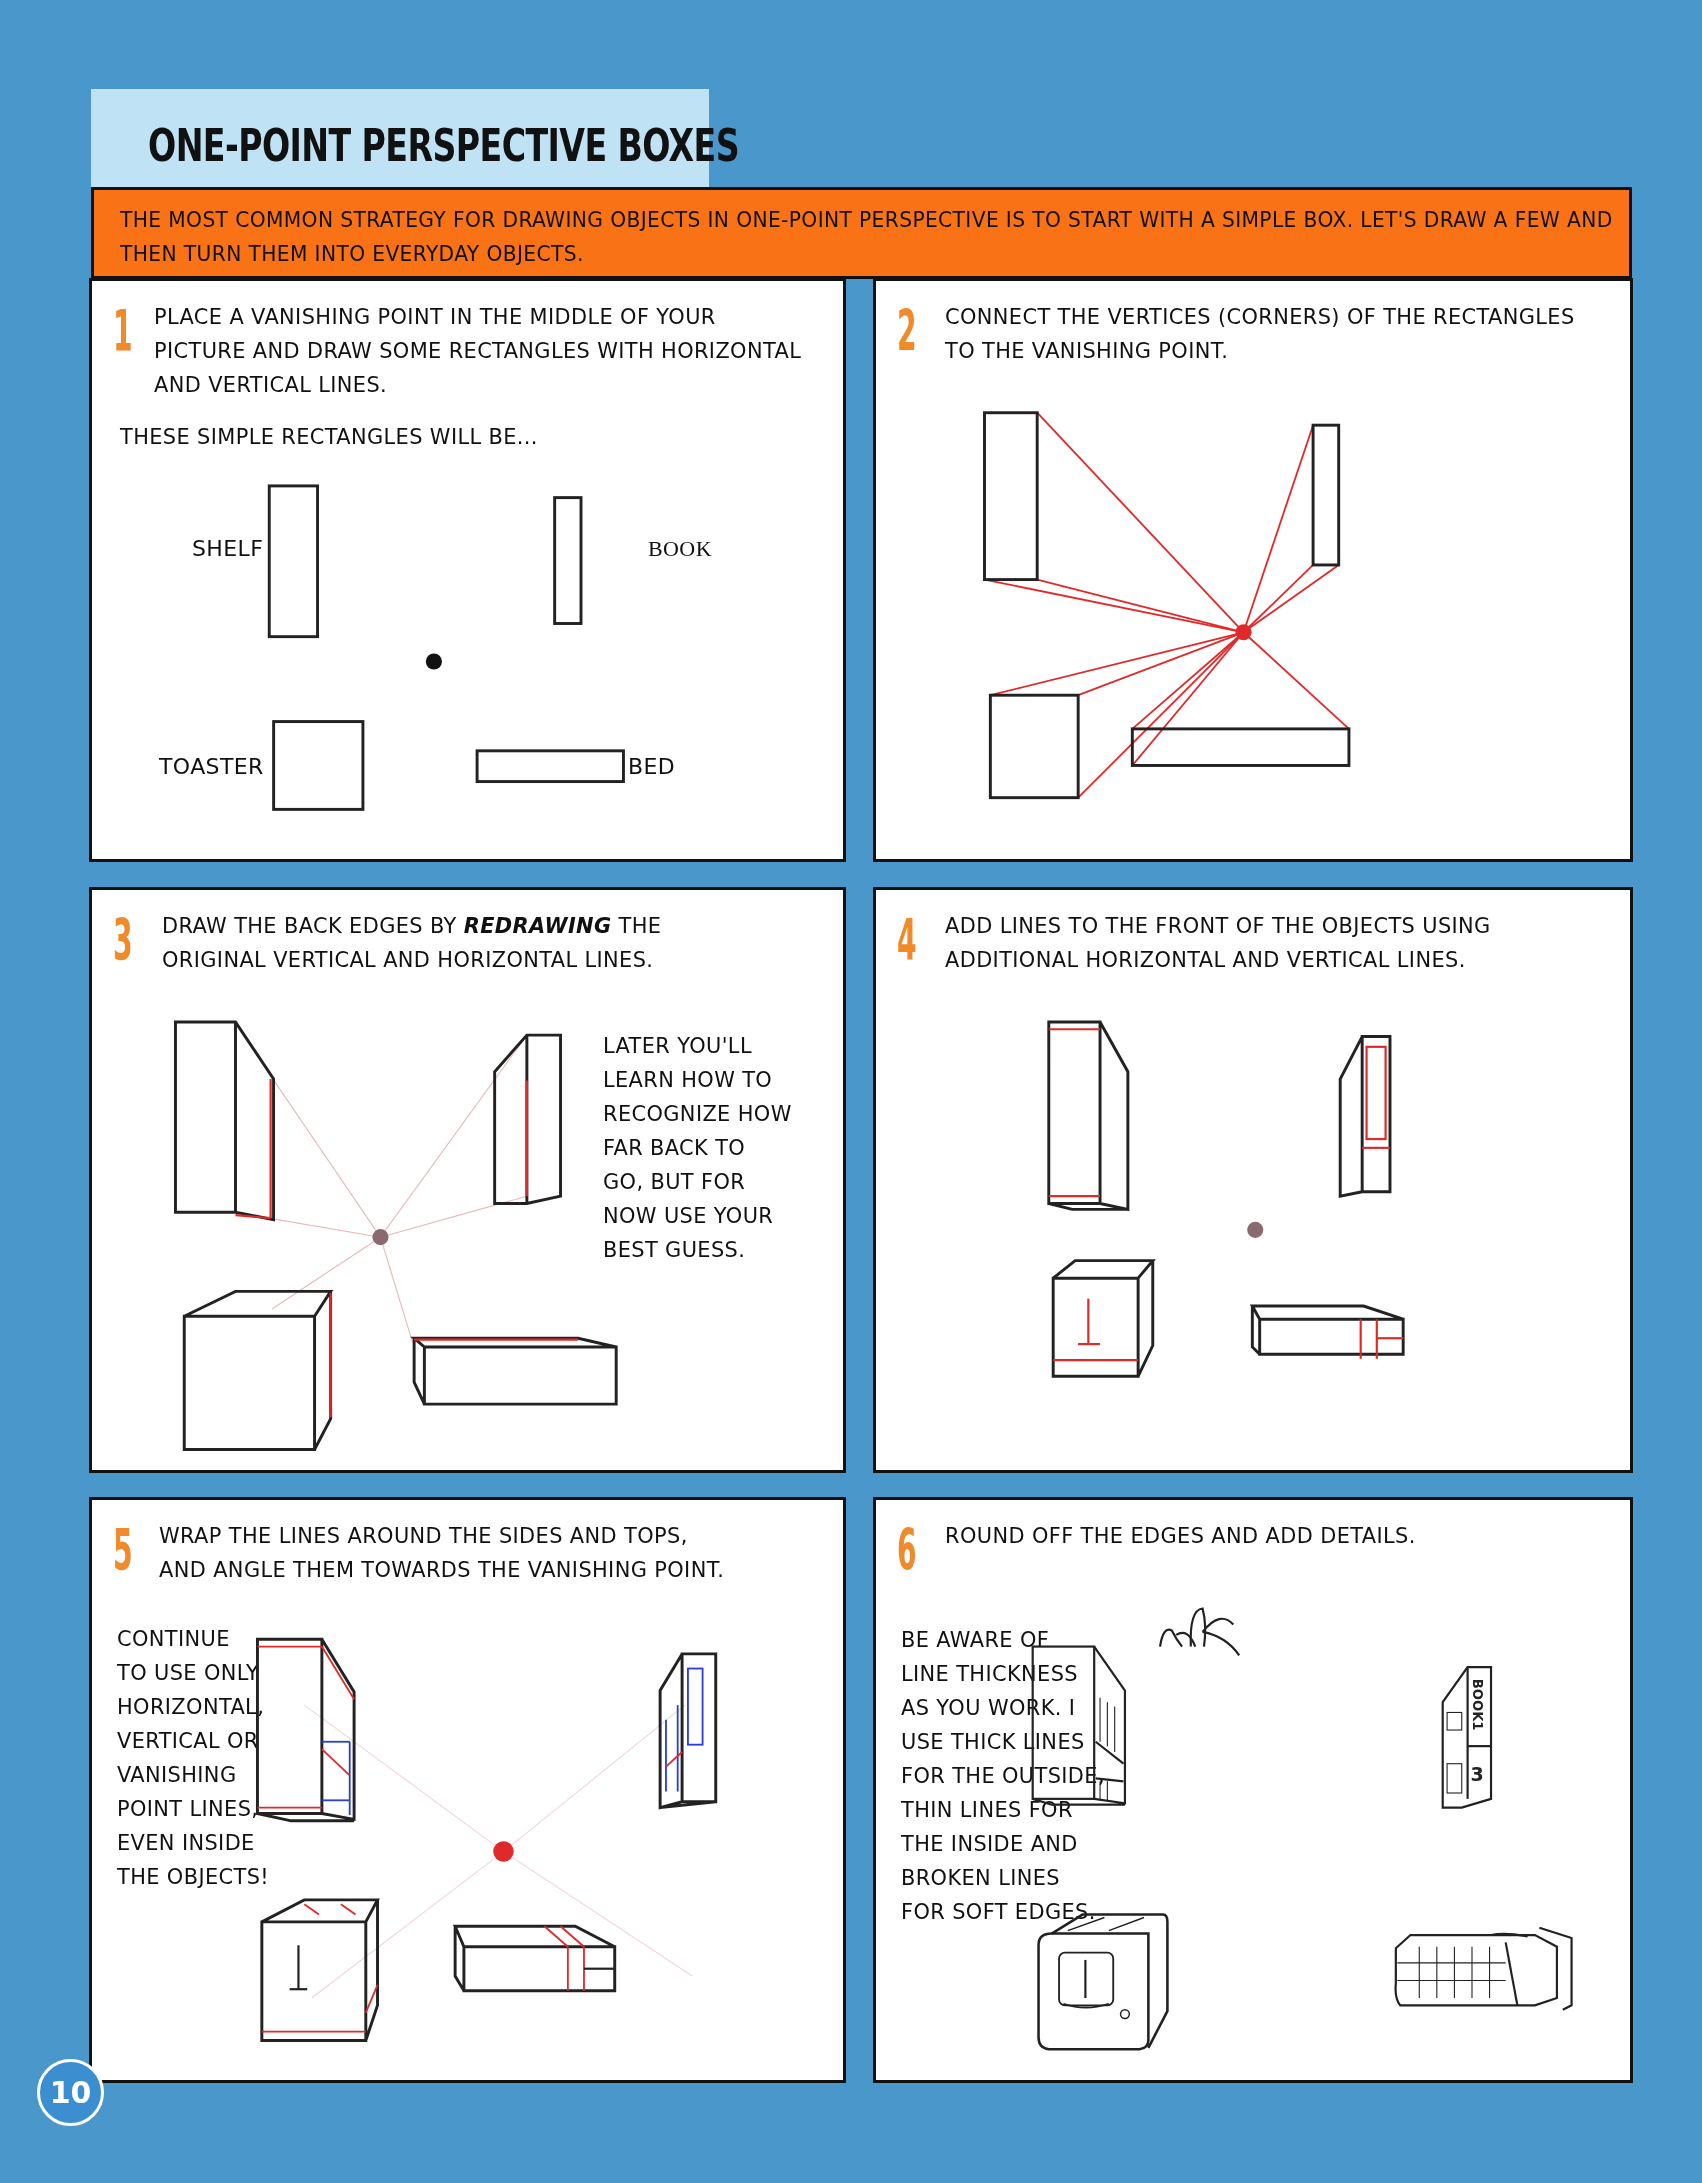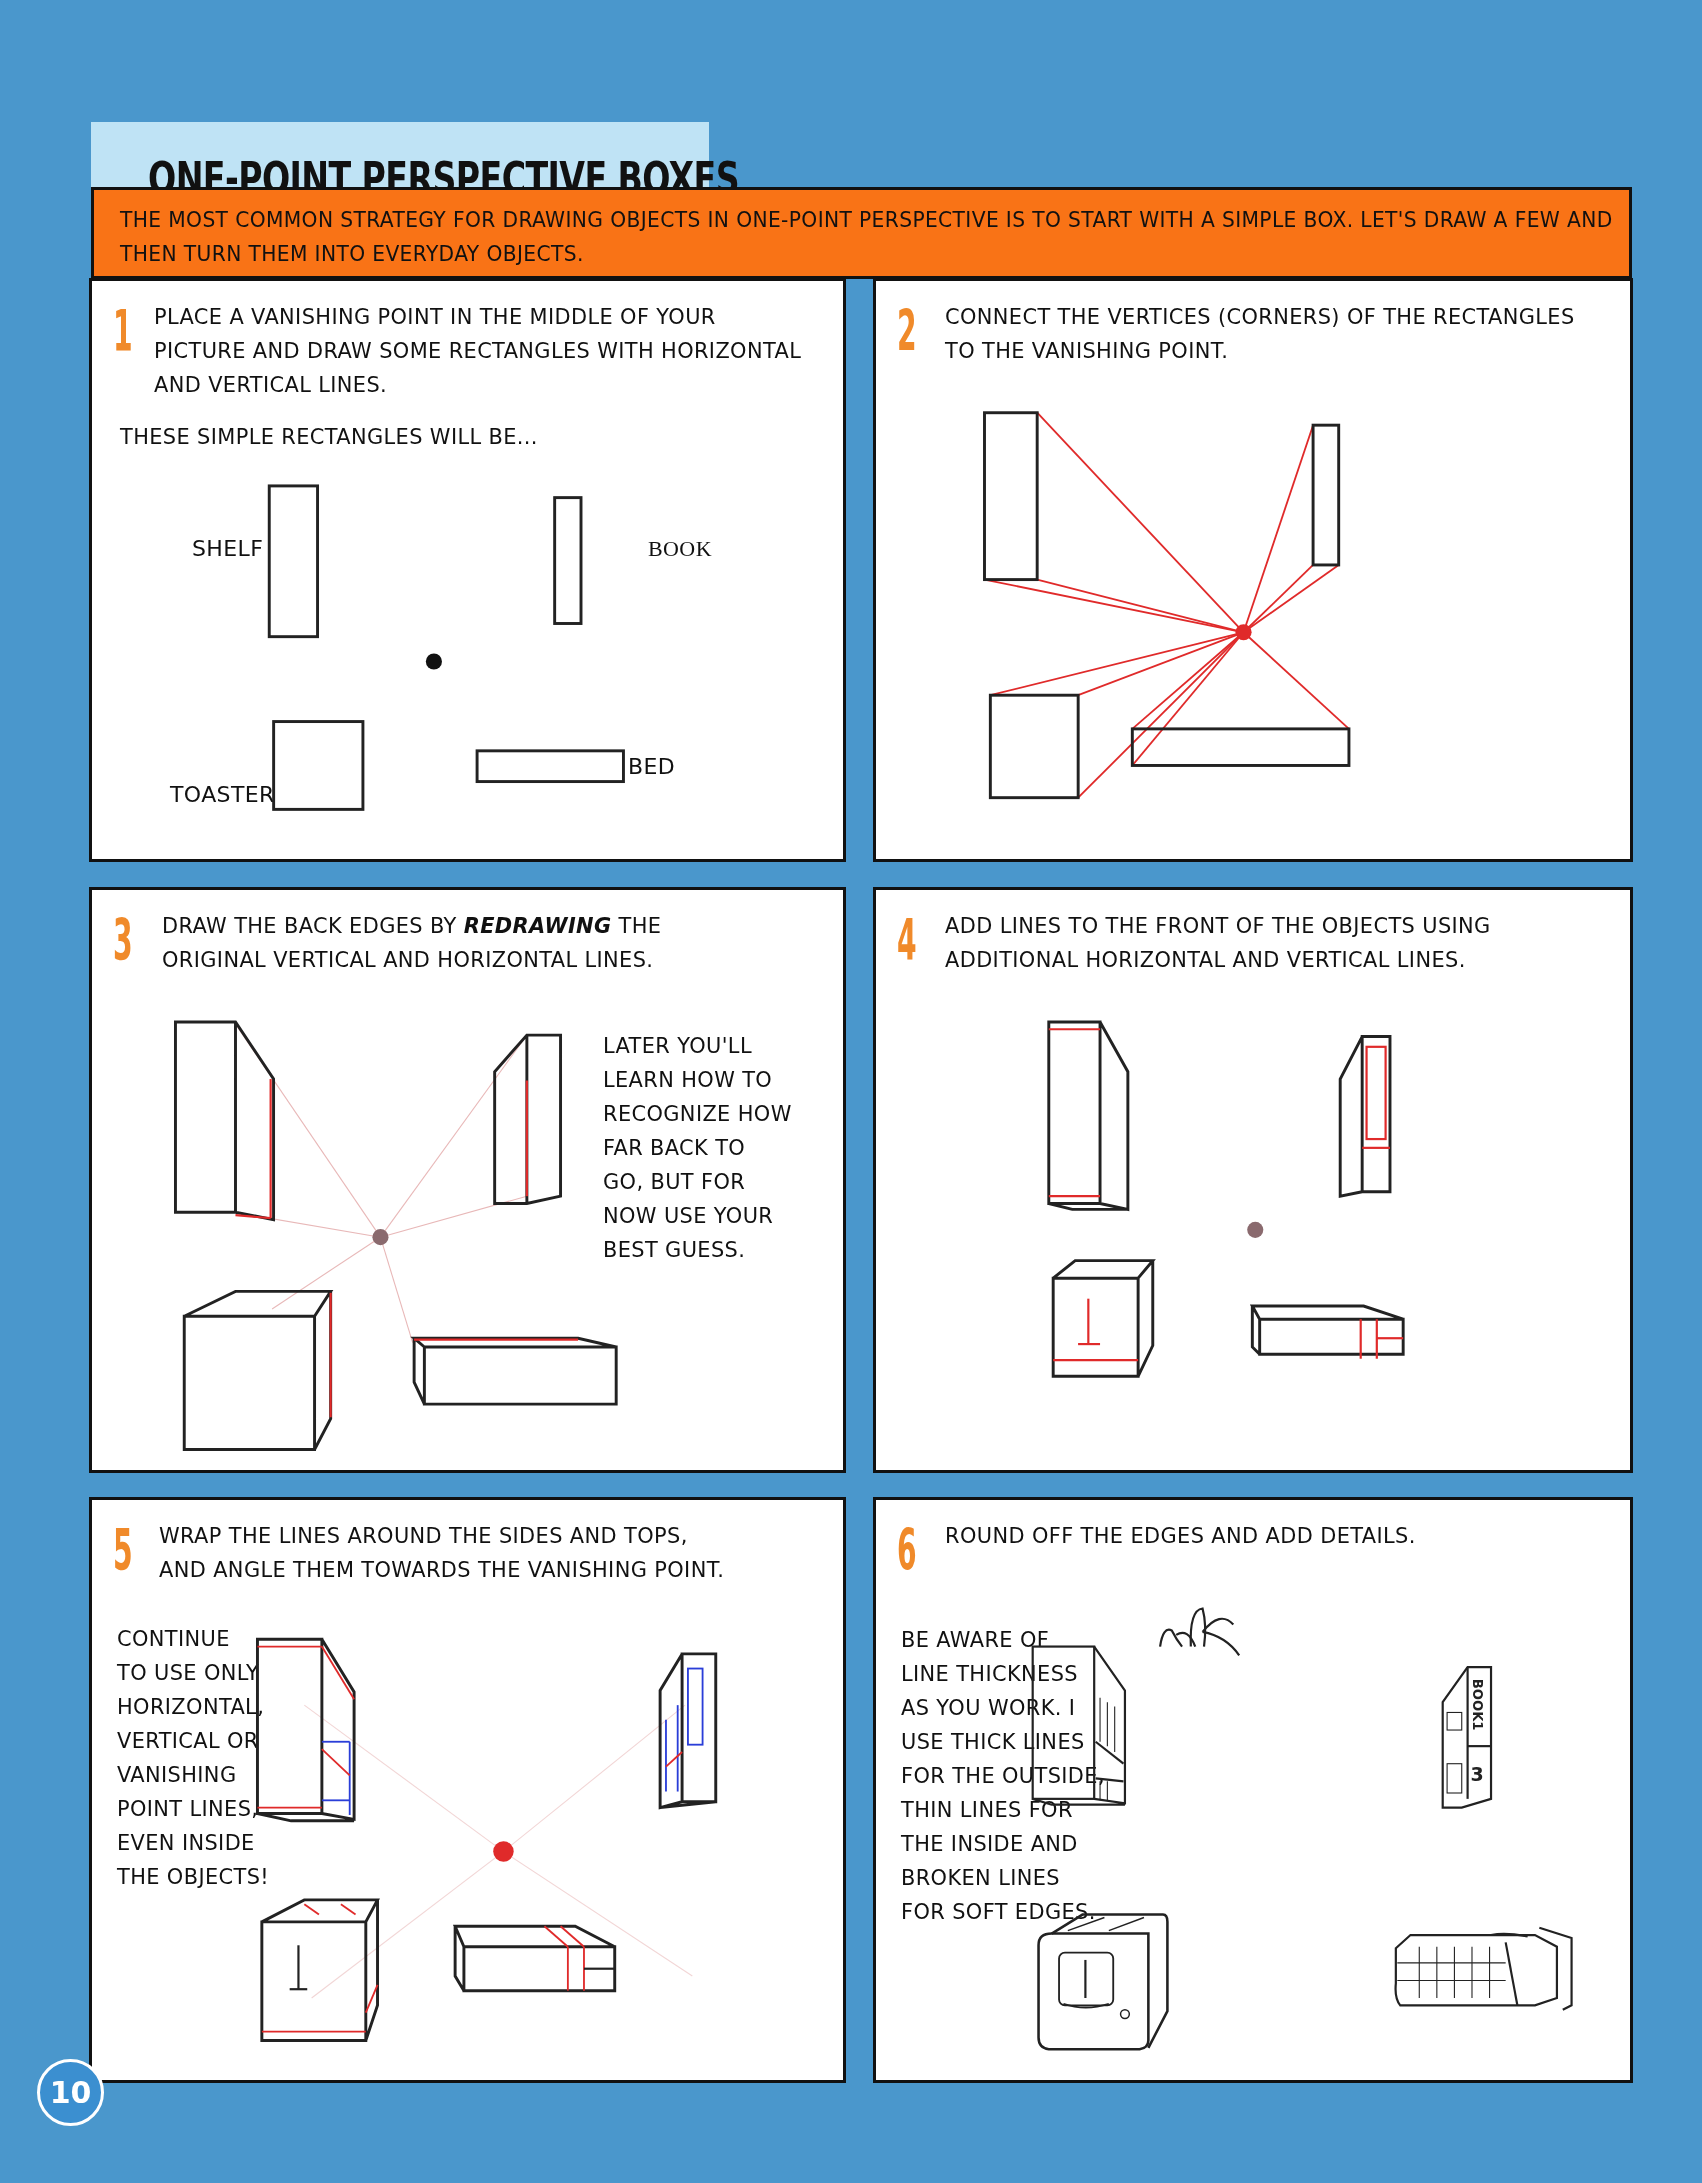--- a/index.html
+++ b/index.html
@@ -1,17 +1,17 @@
 <!DOCTYPE html>
 <html style="font-size:11.7px"><head>
 <meta charset="utf-8">
 <style>
   html,body{margin:0;padding:0;}
   body{width:1703px;height:2183px;background:#4a97cc;position:relative;overflow:hidden;font-family:"DejaVu Sans",sans-serif;color:#111;}
-  .title-bar{position:absolute;left:91px;top:89px;width:618px;height:113px;background:#bfe3f5;display:flex;align-items:center;margin-top:33px;}
+  .title-bar{position:absolute;left:91px;top:89px;width:618px;height:113px;background:#bfe3f5;display:flex;align-items:center;}
   .title-bar h1{margin:0 0 0 57px;font-family:"DejaVu Sans Condensed","DejaVu Sans",sans-serif;font-weight:bold;font-size:45px;letter-spacing:-0.7px;transform:scaleX(0.82);transform-origin:left center;white-space:nowrap;color:#111;}
   .intro{position:absolute;left:91px;top:187px;width:1535px;height:86px;background:#f97316;border:3.7px solid #111;box-sizing:content-box;}
   .intro p{margin:13px 0 0 26px;font-size:22px;line-height:34px;letter-spacing:0.4px;transform:scaleX(0.92);transform-origin:left top;width:1640px;}
   .panel{position:absolute;background:#fff;border:3.7px solid #111;box-sizing:border-box;}
   .p1{left:89px;top:278px;width:757px;height:584px;}
   .p2{left:873px;top:278px;width:760px;height:584px;}
   .p3{left:89px;top:887px;width:757px;height:586px;}
   .p4{left:873px;top:887px;width:760px;height:586px;}
   .p5{left:89px;top:1497px;width:757px;height:586px;}
   .p6{left:873px;top:1497px;width:760px;height:586px;}
@@ -37,21 +37,21 @@
 <div class="panel p1">
   <div class="step-num">1</div>
   <div class="step-text">
     <div>PLACE A VANISHING POINT IN THE MIDDLE OF YOUR</div>
     <div>PICTURE AND DRAW SOME RECTANGLES WITH HORIZONTAL</div>
     <div>AND VERTICAL LINES.</div>
   </div>
   <div class="note" style="left:28px;top:139px;">THESE SIMPLE RECTANGLES WILL BE...</div>
   <div class="lbl" style="left:100px;top:255px;">SHELF</div>
   <div class="lbl" style="left:556px;top:255px;font-family:Liberation Serif, serif;">BOOK</div>
-  <div class="lbl" style="left:78px;top:473px;margin-top:28px;">TOASTER</div>
+  <div class="lbl" style="left:67px;top:473px;">TOASTER</div>
   <div class="lbl" style="left:536px;top:473px;">BED</div>
   <svg class="draw" width="757" height="584" viewBox="0 0 1034 798">
     <g fill="none" stroke="#222" stroke-width="4">
       <rect x="242" y="280" width="66" height="206"></rect>
       <rect x="632" y="296" width="36" height="172"></rect>
       <rect x="248" y="602" width="122" height="120"></rect>
       <rect x="526" y="642" width="200" height="42"></rect>
     </g>
     <circle cx="467" cy="520" r="11" fill="#111"></circle>
   </svg>

